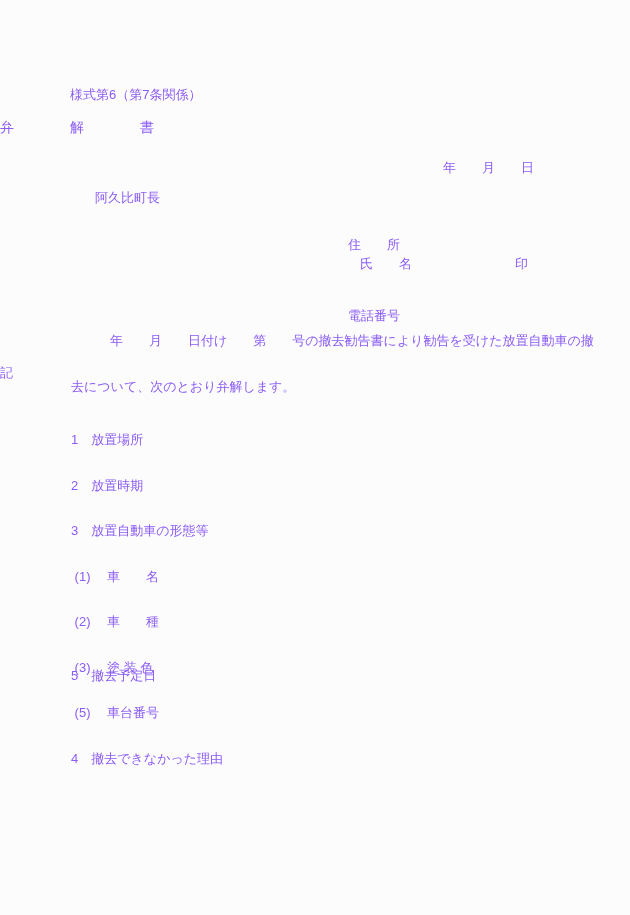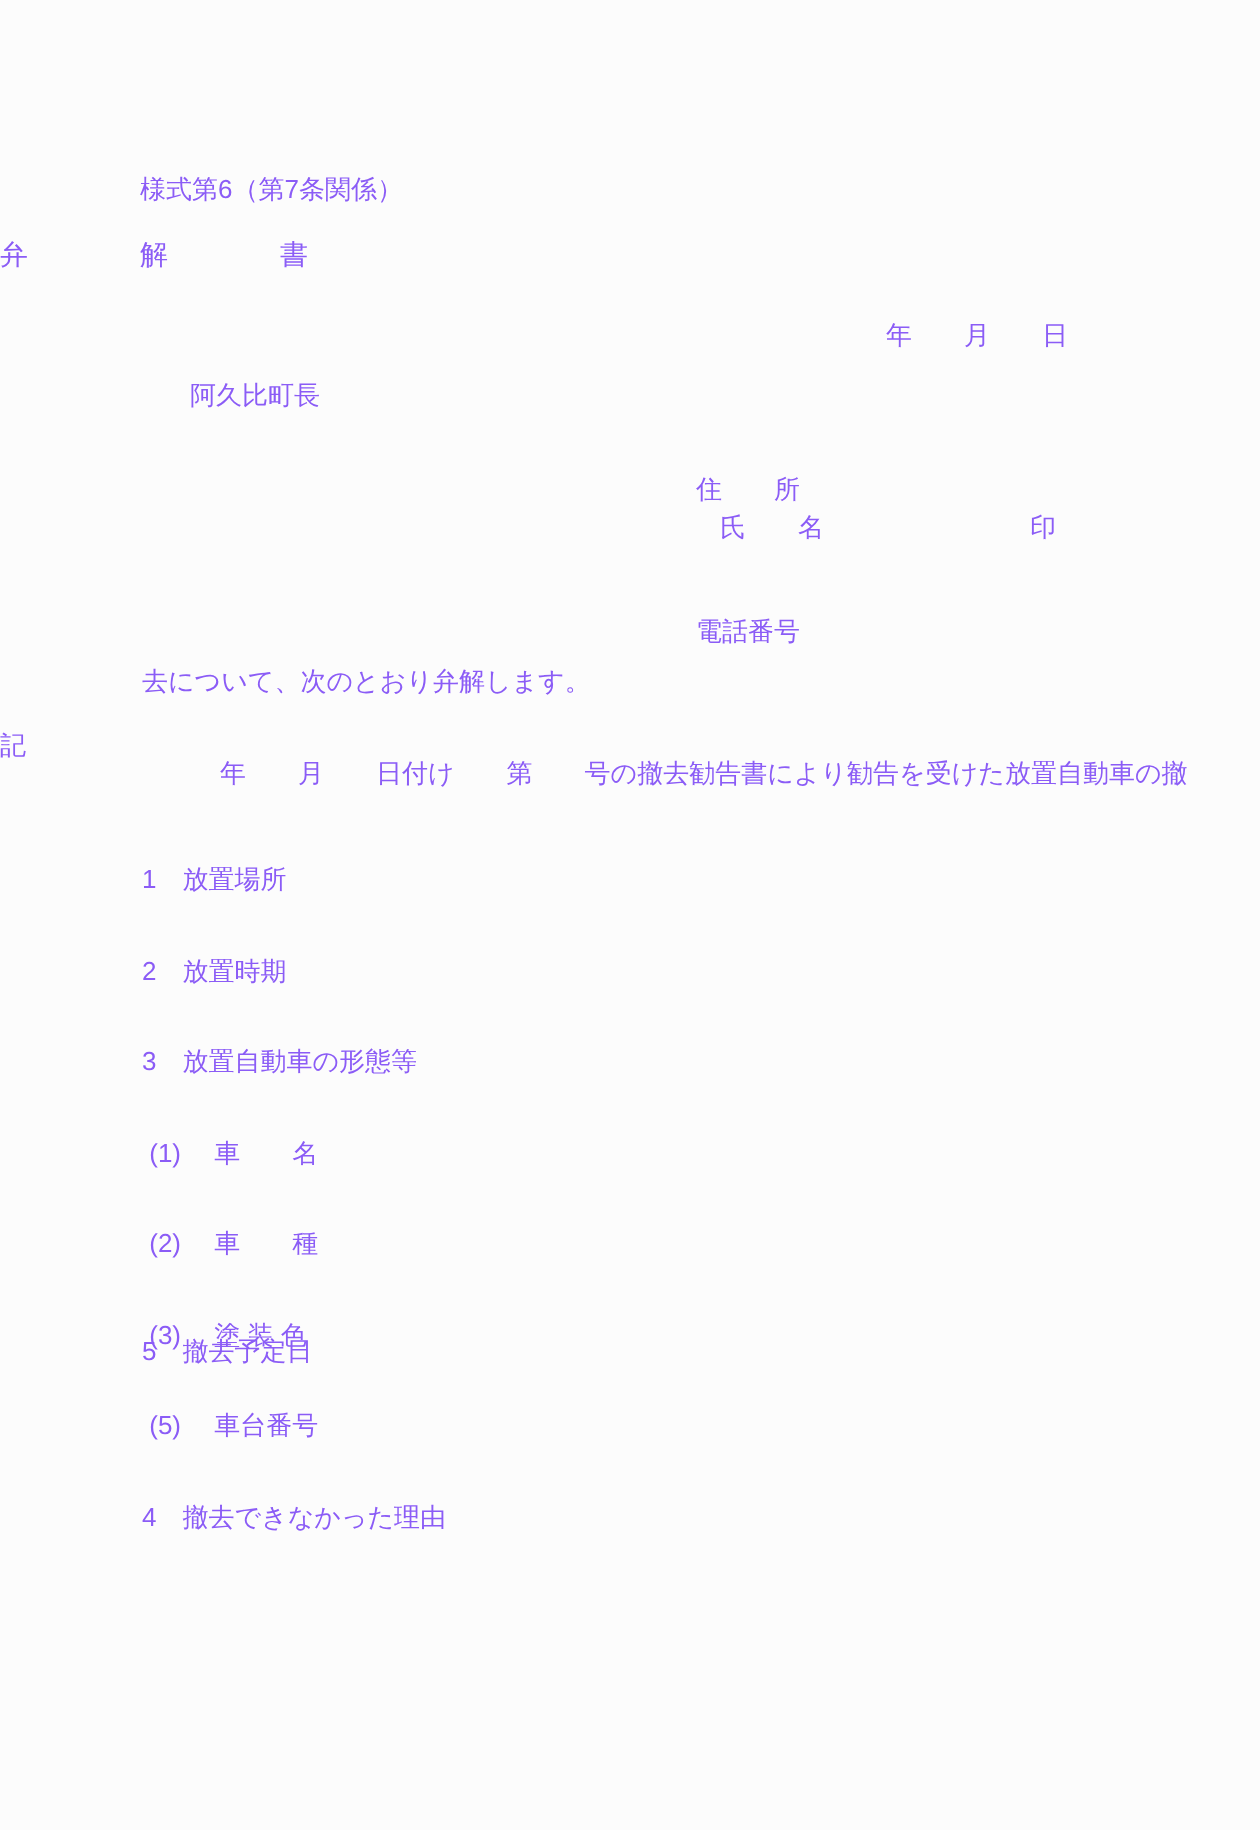--- a/index.html
+++ b/index.html
@@ -50,22 +50,22 @@
 
   <div class="abs" style="left:348px; top:238px;">住　　所</div>
 
   <div class="abs" style="left:360px; top:257px;">氏　　名</div>
 
   <div class="abs" style="left:515px; top:257px;">印</div>
 
   <div class="abs" style="left:348px; top:276px;margin-top:33px;">電話番号</div>
 
   <div class="abs multiline" style="left:71px; top:305px;">
+    <div>　　　年　　月　　日付け　　第　　号の撤去勧告書により勧告を受けた放置自動車の撤</div>
     <div>去について、次のとおり弁解します。</div>
-    <div>　　　年　　月　　日付け　　第　　号の撤去勧告書により勧告を受けた放置自動車の撤</div>
   </div>
 
   <div class="abs centered" style="top:366px;">記</div>
 
   <div class="abs multiline" style="left:71px; top:404px;">
     <div>1　放置場所</div>
     <div>2　放置時期</div>
     <div>3　放置自動車の形態等</div>
     <div> (1)　 車　　名</div>
     <div> (2)　 車　　種</div>

